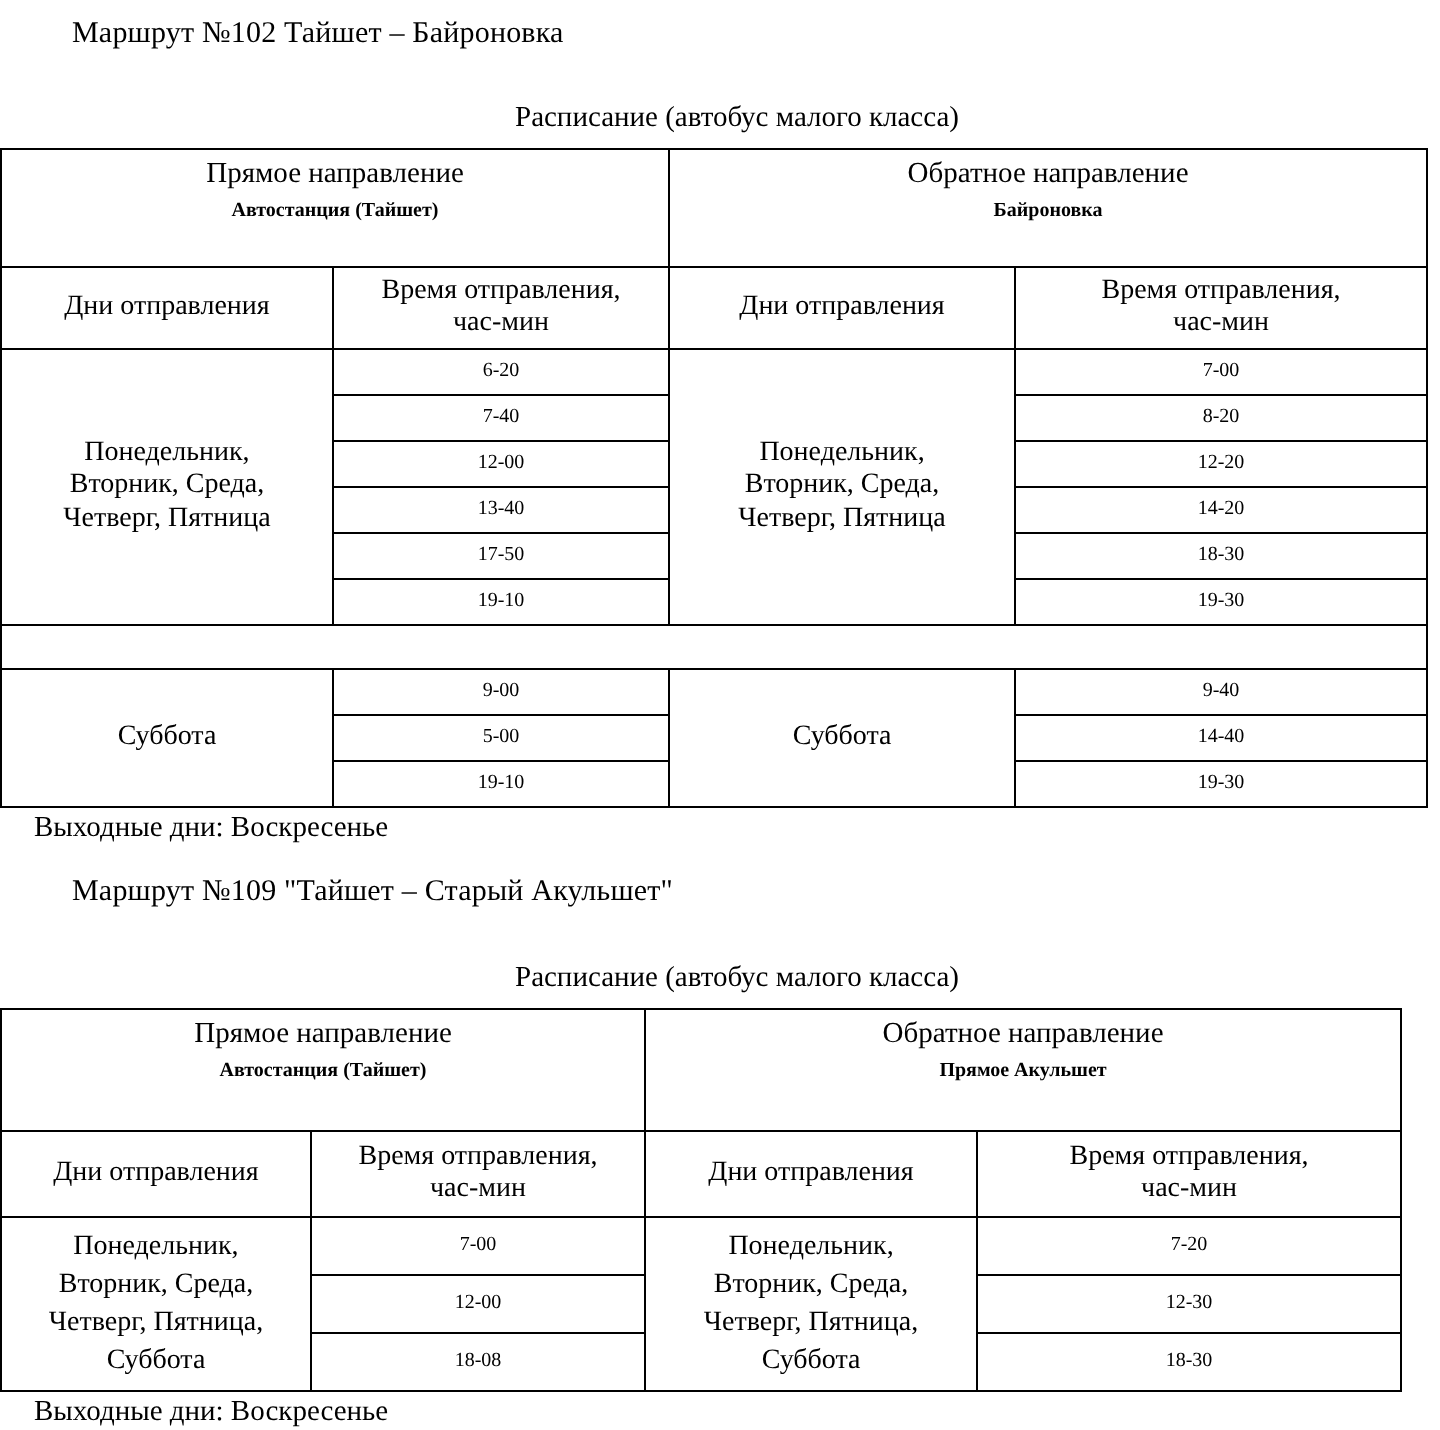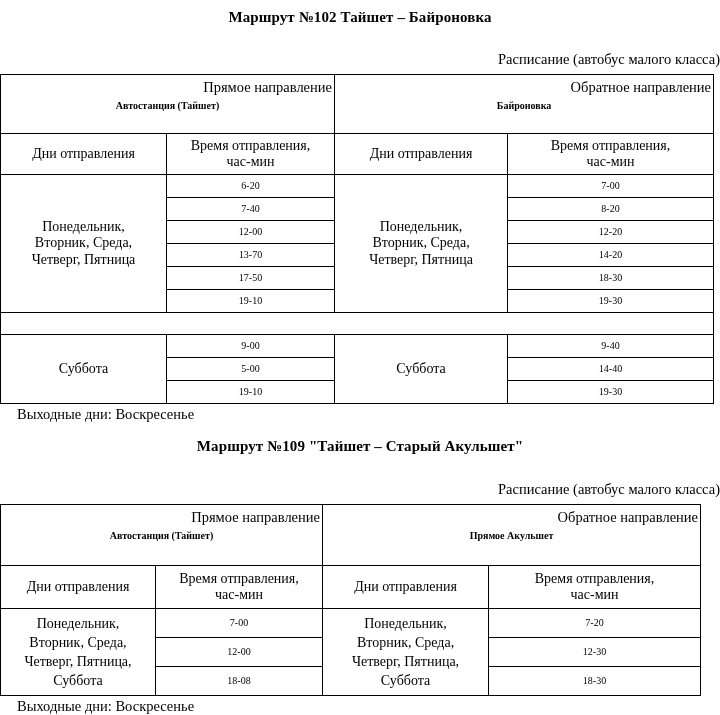--- a/index.html
+++ b/index.html
@@ -15,33 +15,33 @@
     overflow: hidden;
   }
   .page {
     width: 720px;
     height: 715px;
     position: relative;
     box-sizing: border-box;
   }
 
   .route-title {
-    text-align: center;
-    font-weight: bold;
+    font-weight: normal;
     font-size: 15px;
     line-height: 18px;
     letter-spacing: 0.1px;
+    margin-left: 36px;
   }
   #route-102-title { padding-top: 8px; }
   #route-109-title { padding-top: 14px; }
 
   .schedule-caption {
     font-size: 14.5px;
     line-height: 17px;
-    text-align: right;
+    text-align: center;
     padding-left: 17px;
   }
   #route-102-caption { padding-top: 25px; padding-bottom: 6px; }
   #route-109-caption { padding-top: 26px; padding-bottom: 6px; }
 
   .days-off {
     font-size: 14.5px;
     line-height: 17px;
     text-align: left;
     padding-left: 17px;
@@ -65,21 +65,20 @@
   
   .dir-head {
     height: 54px;
     padding-top: 3px !important;
     vertical-align: top !important;
   }
   .dir-head .dir-kind {
     display: block;
     font-size: 14.5px;
     line-height: 18px;
-    text-align: right;
   }
   .dir-head .dir-place {
     display: block;
     font-weight: bold;
     font-size: 10px;
     line-height: 19px;
   }
 
   .col-head {
     height: 38px;
@@ -172,21 +171,21 @@
       </tr>
       <tr>
         <td class="time-cell">7-40</td>
         <td class="time-cell">8-20</td>
       </tr>
       <tr>
         <td class="time-cell">12-00</td>
         <td class="time-cell">12-20</td>
       </tr>
       <tr>
-        <td class="time-cell">13-70</td>
+        <td class="time-cell">13-40</td>
         <td class="time-cell">14-20</td>
       </tr>
       <tr>
         <td class="time-cell">17-50</td>
         <td class="time-cell">18-30</td>
       </tr>
       <tr>
         <td class="time-cell">19-10</td>
         <td class="time-cell">19-30</td>
       </tr>

